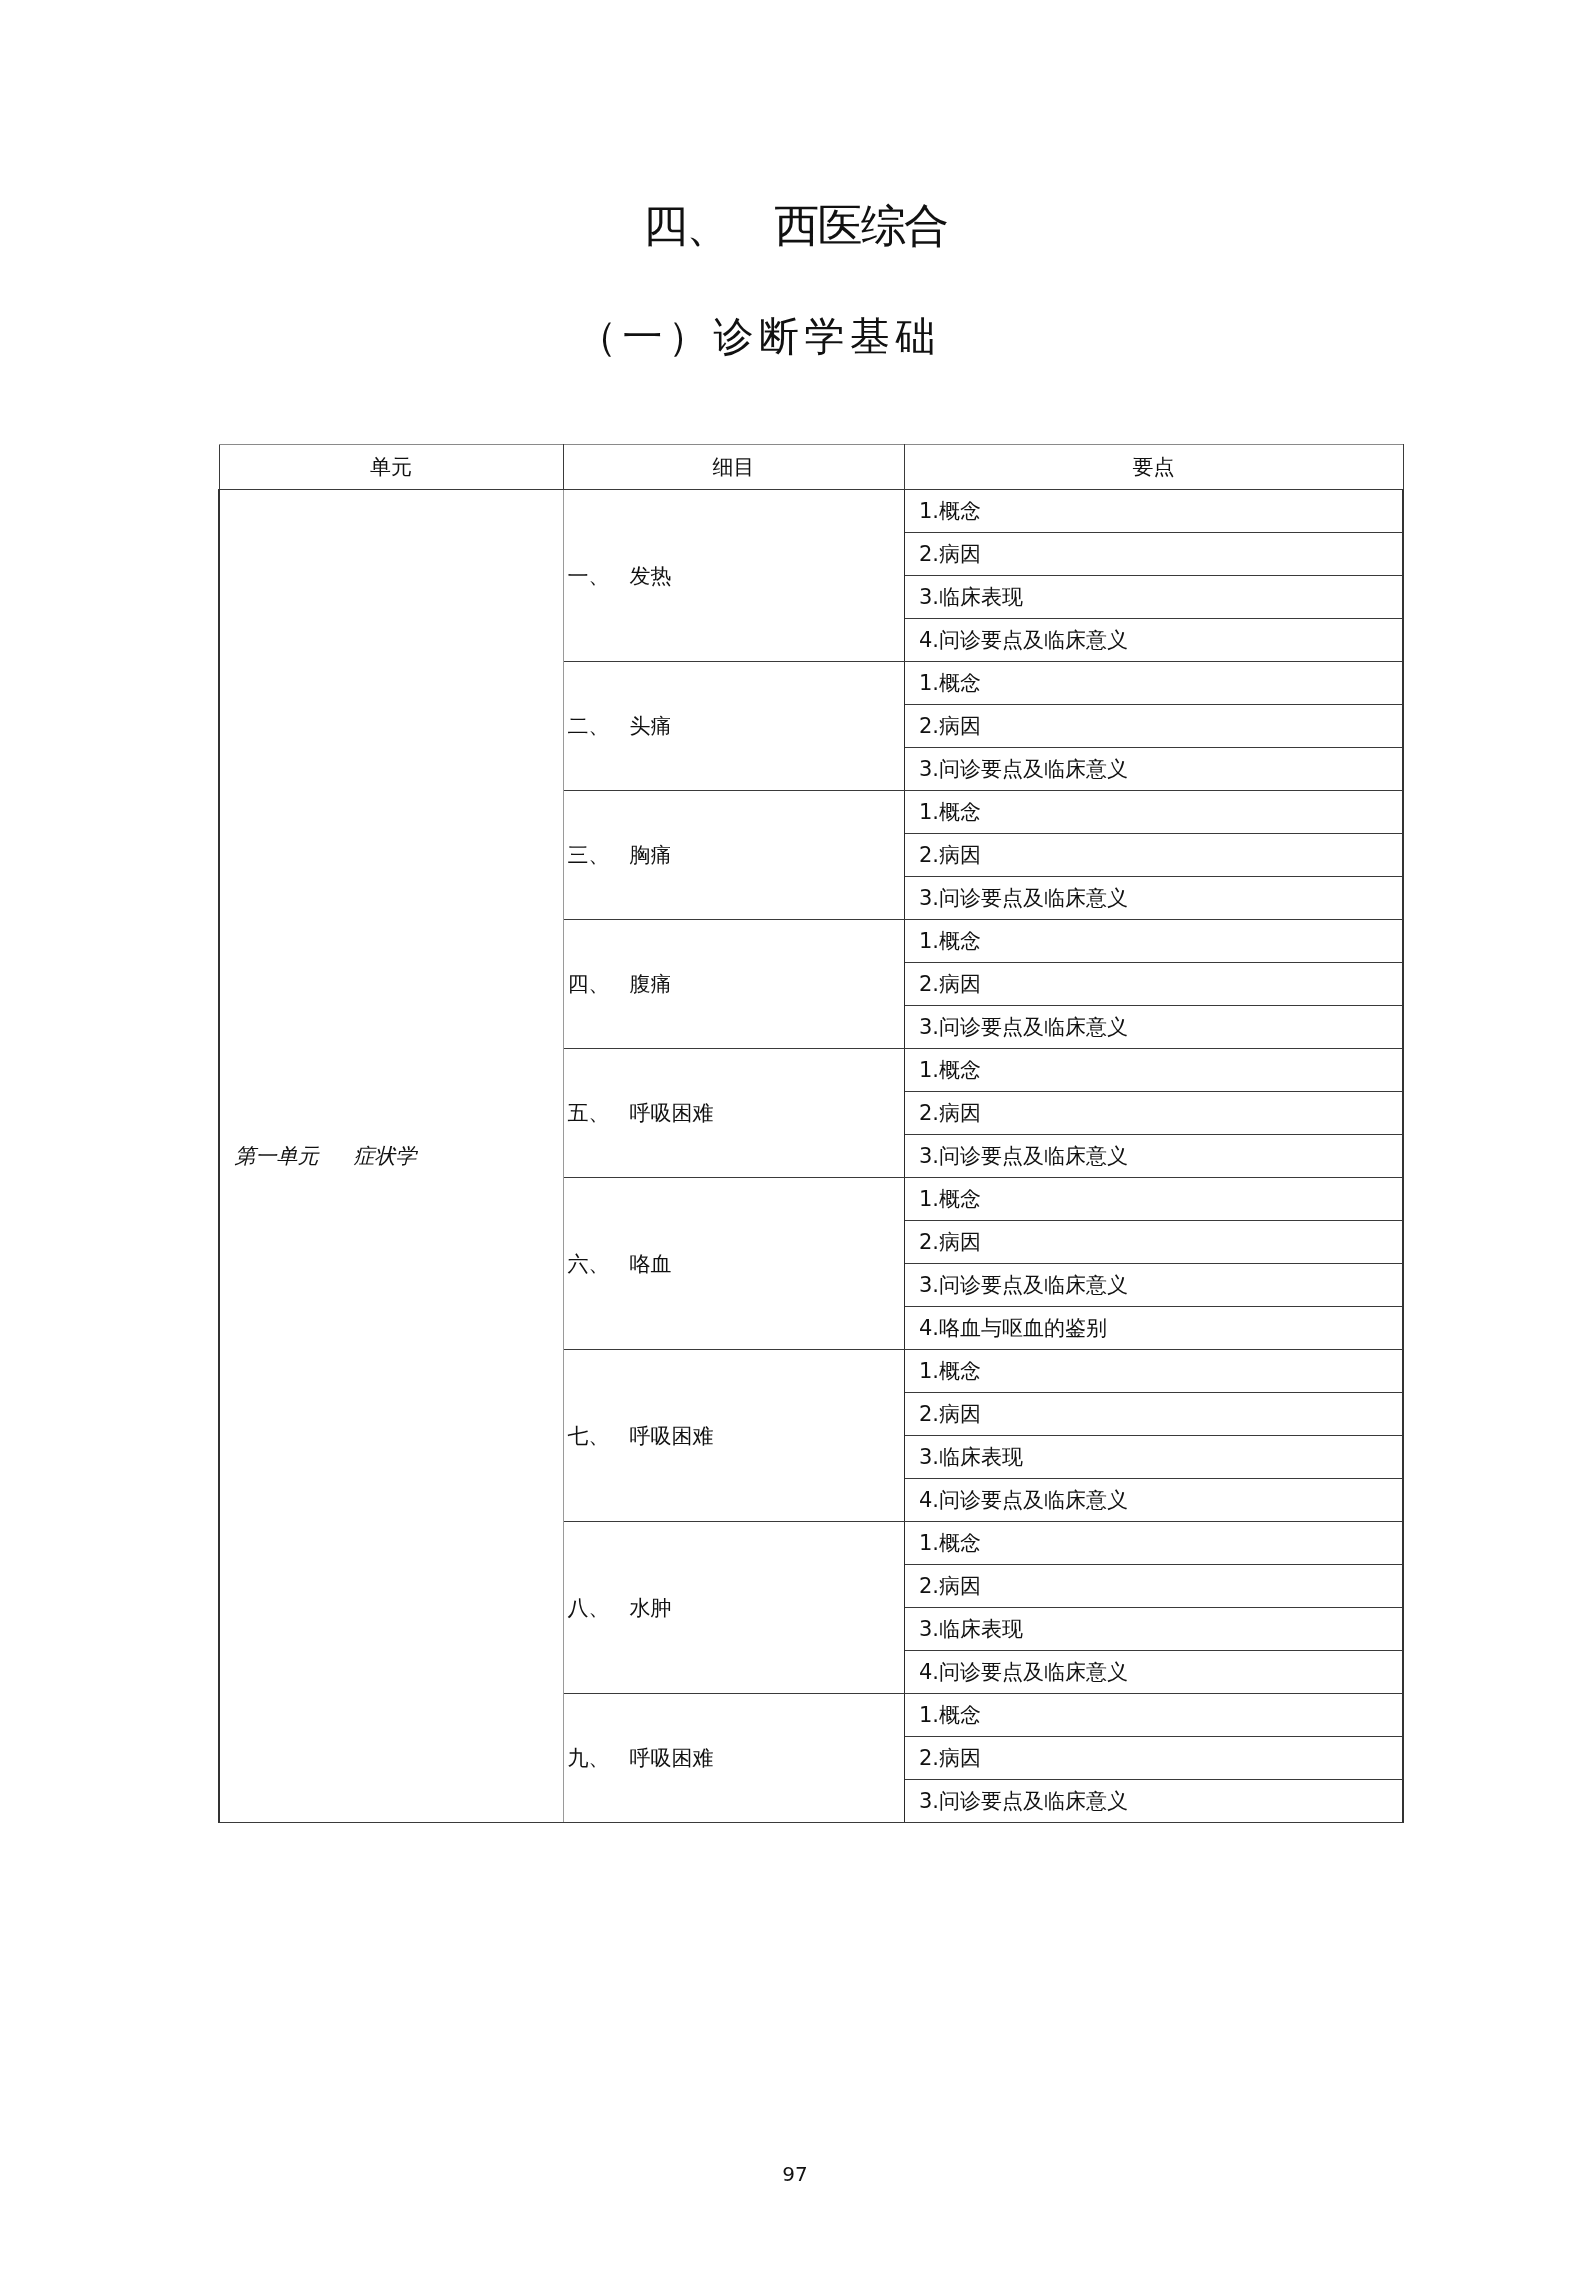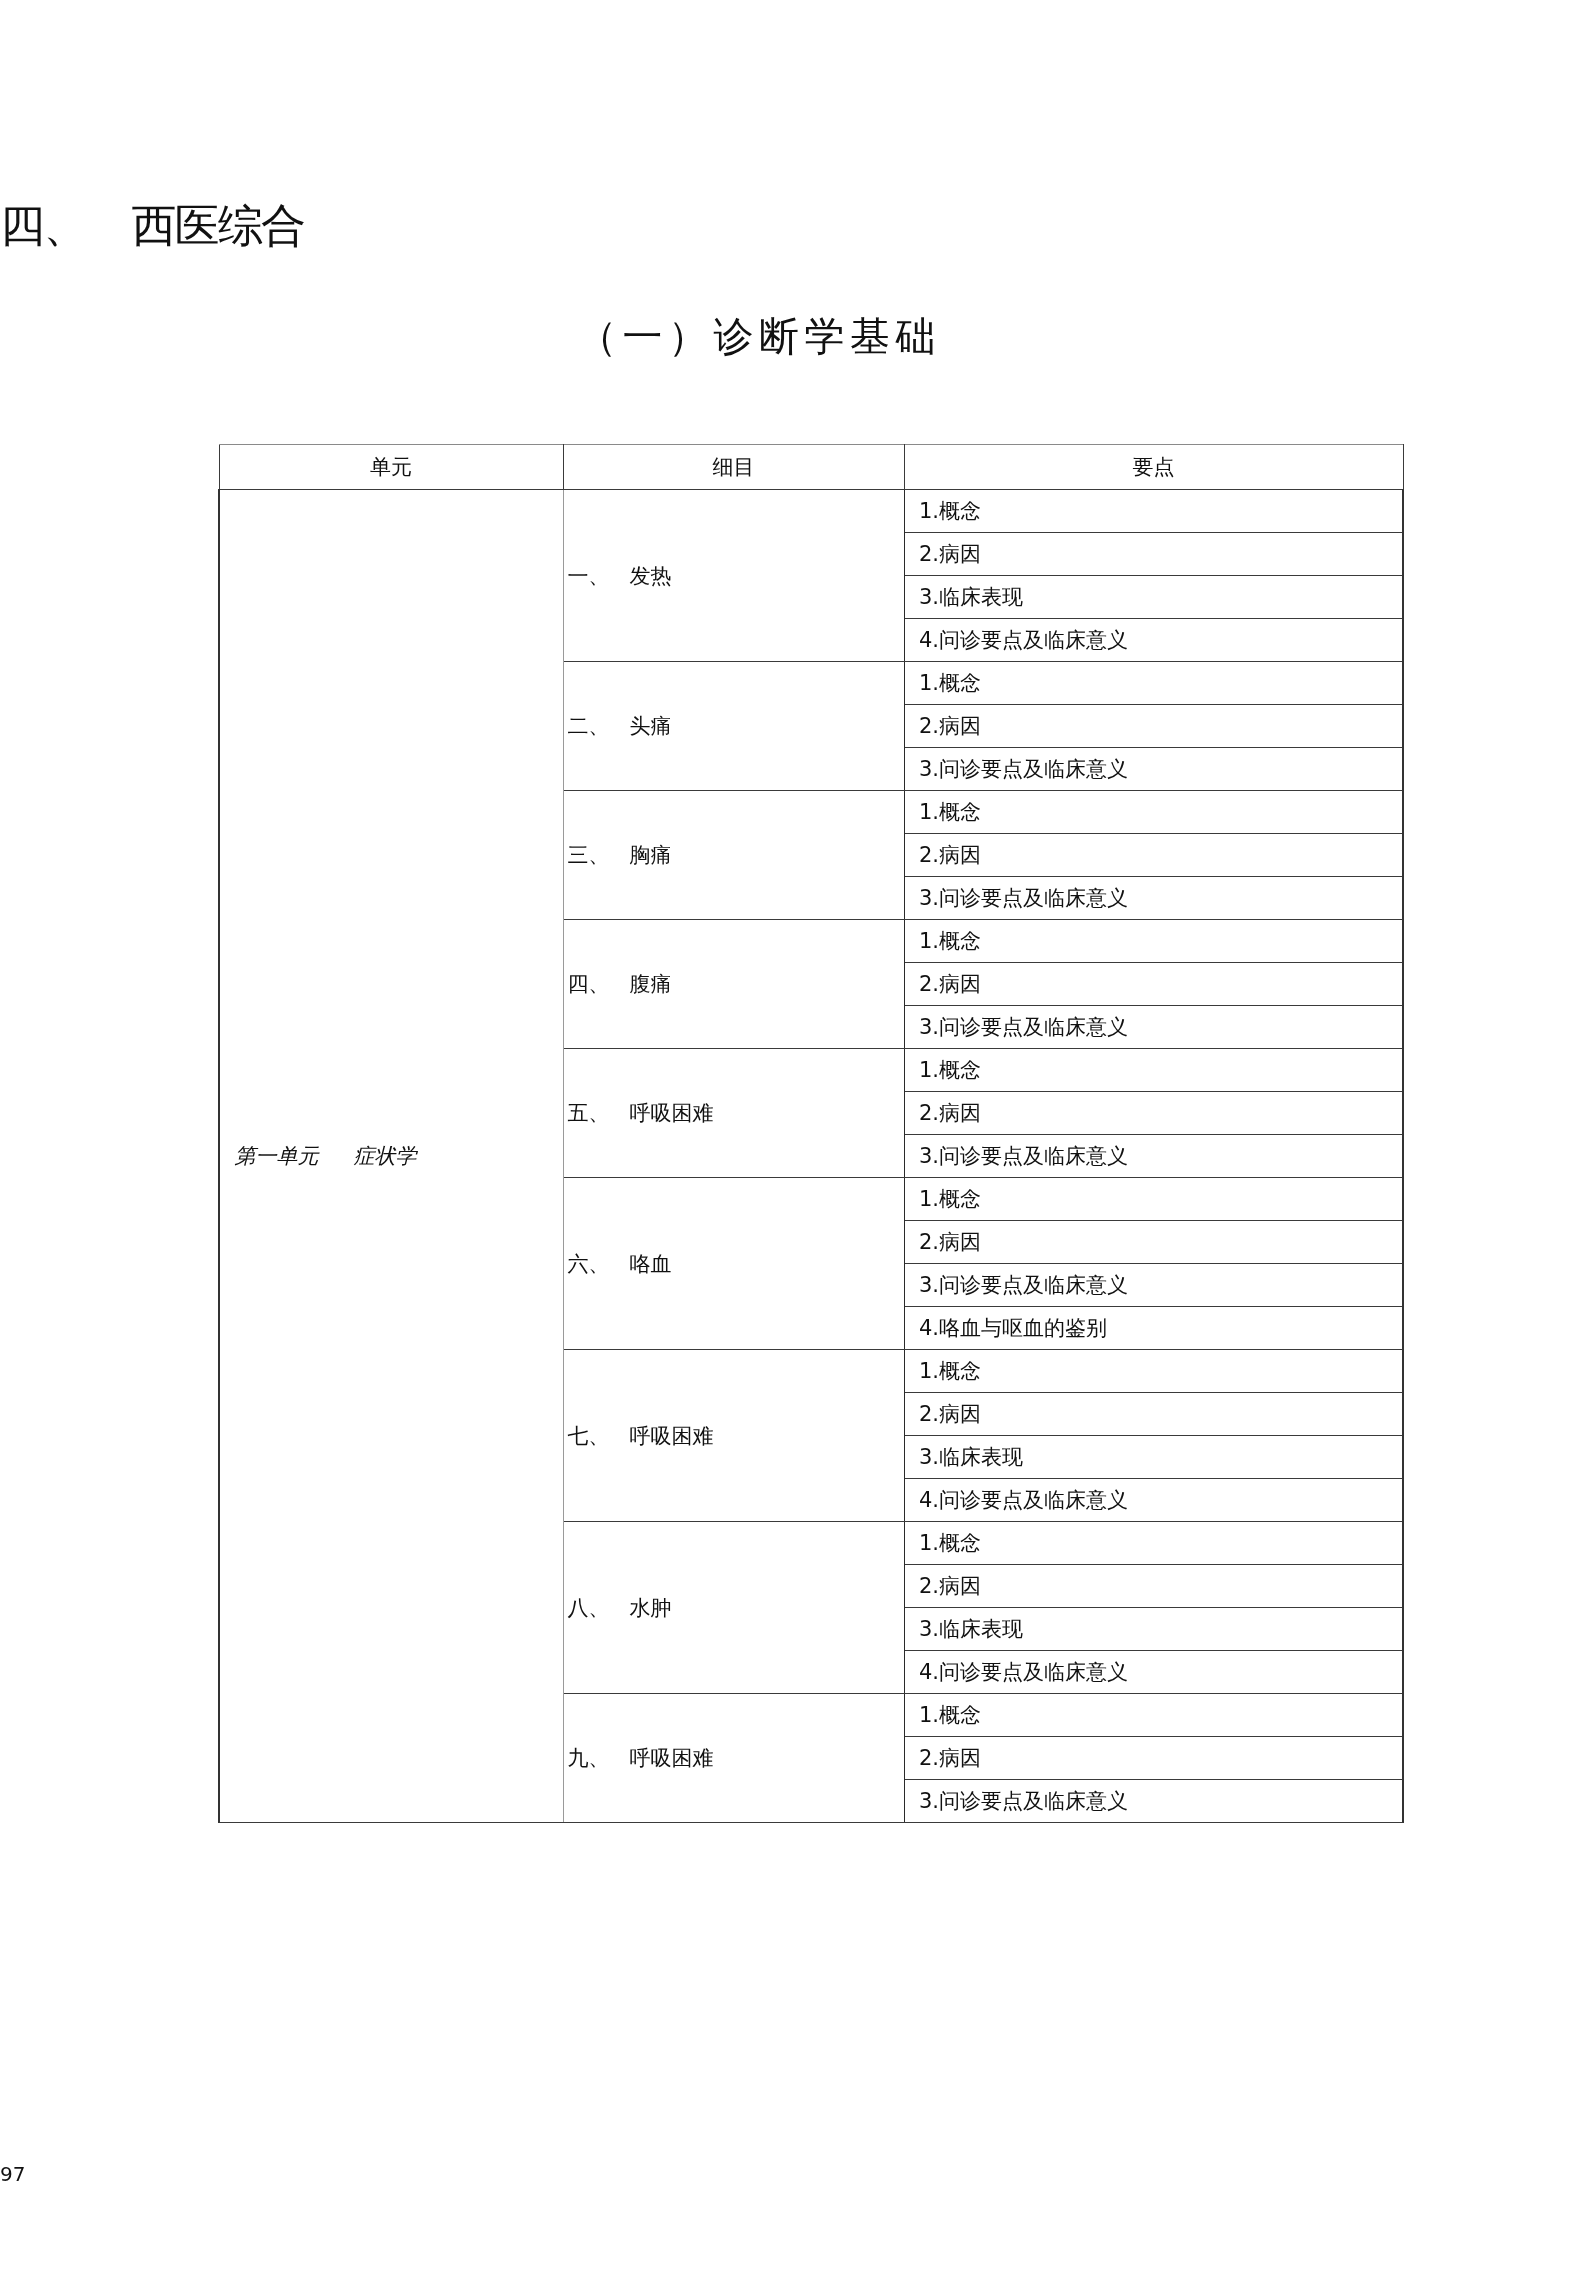--- a/index.html
+++ b/index.html
@@ -13,20 +13,21 @@
       position: relative;
       font-family: "DejaVu Sans", "Liberation Sans", sans-serif;
       color: #111111;
       overflow: hidden;
     }
     .title {
       position: absolute;
       left: 0;
       width: 1590px;
       top: 198px;
+      text-align: center;
       font-size: 45px;
       line-height: 55px;
       letter-spacing: -1.8px;
       font-weight: normal;
       color: #111;
     }
     .title .num { margin-right: 45px; }
     .subtitle {
       position: absolute;
       left: 0;
@@ -79,21 +80,21 @@
       padding-left: 14.5px;
       border-right: 2.7px solid #333;
     }
     .unit-label .gap { display: inline-block; width: 35px; }
     .item-label .gap { display: inline-block; width: 20px; }
     .page-number {
       position: absolute;
       left: 0;
       width: 1590px;
       top: 2162px;
-      text-align: left;
+      text-align: center;
       font-size: 20px;
       color: #111;
     }
   </style>
 </head>
 <body>
 
 <div class="title">
   <span class="num">四、</span><span>西医综合</span>
 </div>

